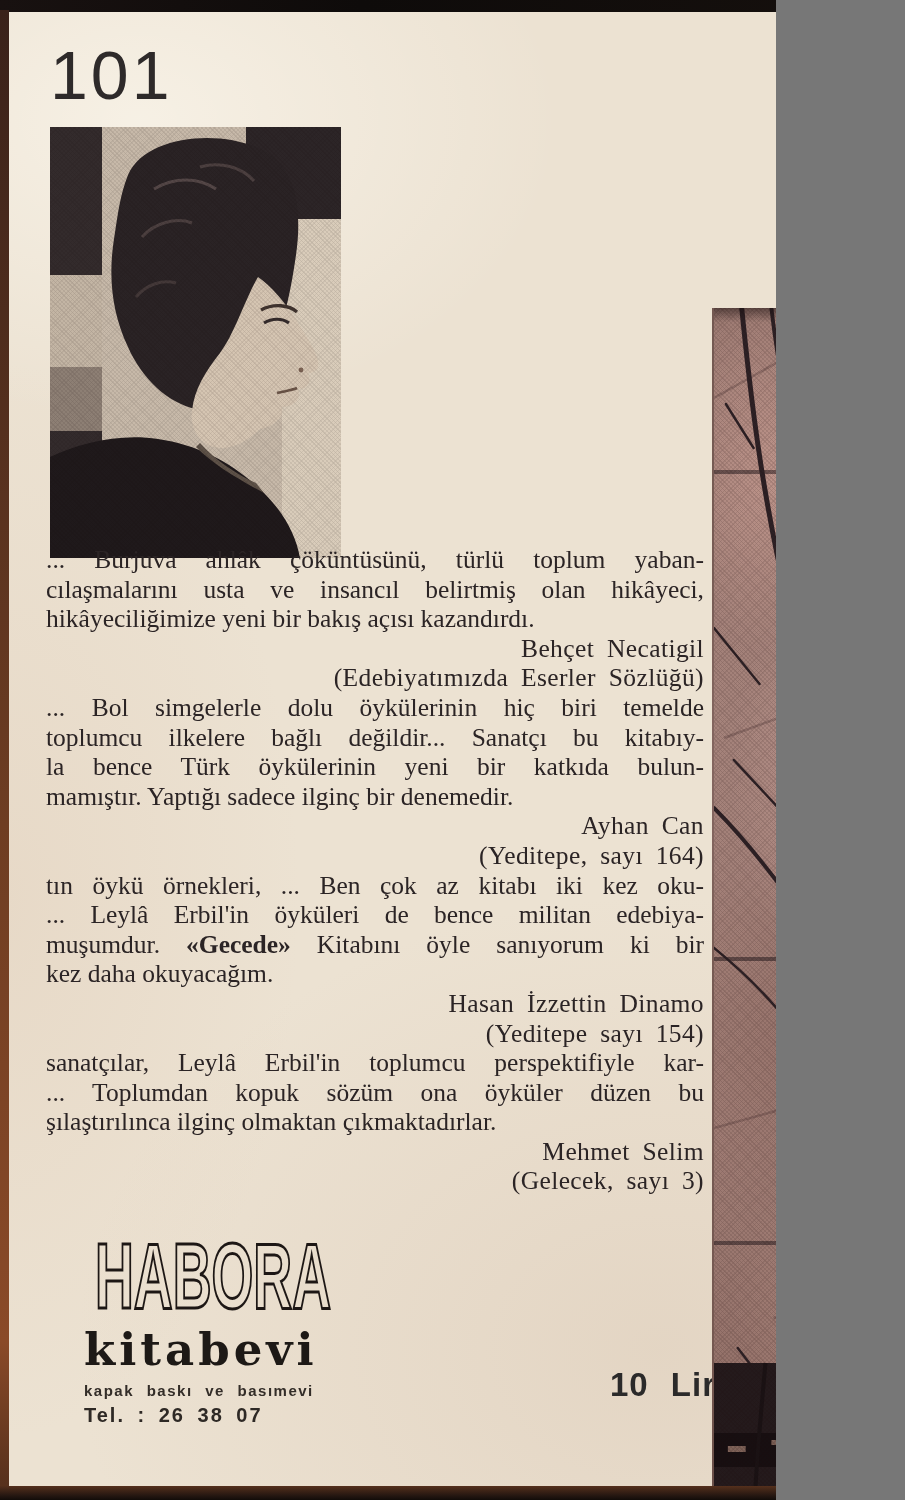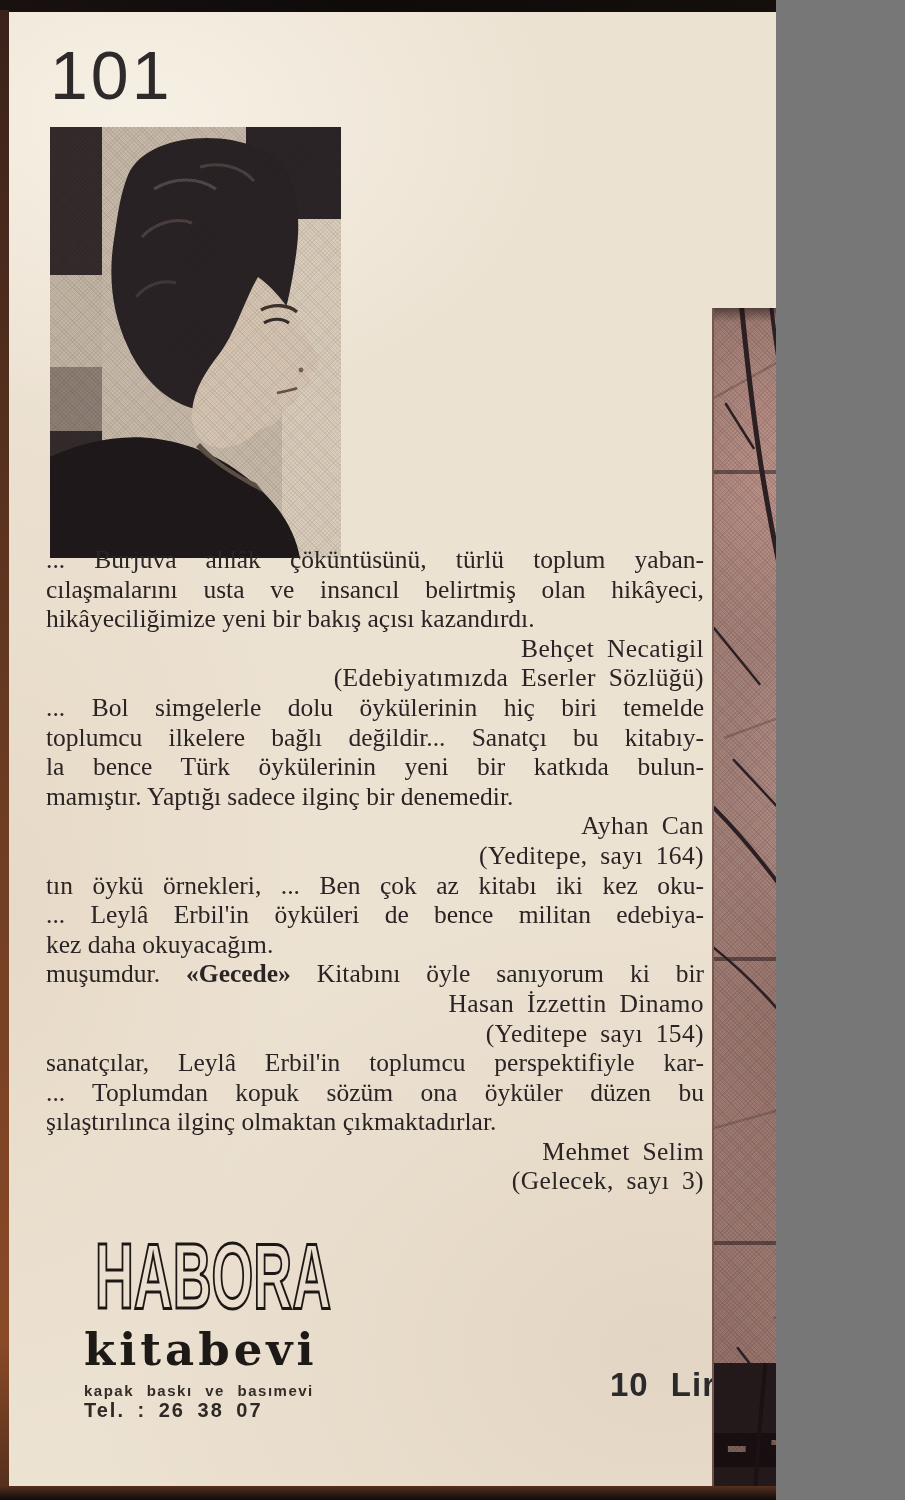--- a/index.html
+++ b/index.html
@@ -30,21 +30,21 @@
   .attr{font-weight:normal;text-align:right;letter-spacing:.4px;word-spacing:6px;}
   .b{font-weight:bold;}
   
   .publisher{position:absolute;left:84px;top:1228px;width:258px;text-align:left;}
   .logo-svg{display:block;margin:0 auto;}
   .pub-name{font-family:"DejaVu Serif",serif;font-weight:bold;font-size:45px;line-height:48px;
     letter-spacing:4px;color:#1d1916;margin-top:2px;}
   .pub-tagline{font-family:"Liberation Sans",sans-serif;font-weight:bold;font-size:15px;
     letter-spacing:1.5px;word-spacing:7px;color:#332d28;margin-top:8px;}
   .pub-phone{font-family:"Liberation Sans",sans-serif;font-weight:bold;font-size:20px;
-    letter-spacing:2px;word-spacing:5px;color:#2e2925;}
+    letter-spacing:2px;word-spacing:5px;color:#2e2925;margin-top:5px;}
   
   .price{position:absolute;left:610px;top:1366px;font-family:"Liberation Sans",sans-serif;
     font-weight:bold;font-size:33px;letter-spacing:1px;word-spacing:12px;color:#2b2a2a;}
   
   .strip{position:absolute;left:712px;top:308px;width:193px;height:1178px;
     border-left:2px solid rgba(40,25,20,.35);box-sizing:border-box;
     background:
       radial-gradient(ellipse 160px 260px at 30% 14%, rgba(196,153,143,.8), rgba(196,153,143,0) 70%),
       radial-gradient(ellipse 180px 300px at 75% 40%, rgba(200,158,152,.7), rgba(200,158,152,0) 70%),
       radial-gradient(ellipse 200px 260px at 45% 62%, rgba(148,112,104,.75), rgba(148,112,104,0) 72%),
@@ -105,22 +105,22 @@
       <div class="qline">toplumcu ilkelere bağlı değildir... Sanatçı bu kitabıy-</div>
       <div class="qline">la bence Türk öykülerinin yeni bir katkıda bulun-</div>
       <div class="qline last">mamıştır. Yaptığı sadece ilginç bir denemedir.</div>
       <div class="attr">Ayhan Can</div>
       <div class="attr">(Yeditepe, sayı 164)</div>
     </div>
 
     <div>
       <div class="qline">tın öykü örnekleri, ... Ben çok az kitabı iki kez oku-</div>
       <div class="qline">... Leylâ Erbil'in öyküleri de bence militan edebiya-</div>
+      <div class="qline"><span>muşumdur.</span> <span class="b">«Gecede»</span> <span>Kitabını öyle sanıyorum ki bir</span></div>
       <div class="qline last">kez daha okuyacağım.</div>
-      <div class="qline"><span>muşumdur.</span> <span class="b">«Gecede»</span> <span>Kitabını öyle sanıyorum ki bir</span></div>
       <div class="attr">Hasan İzzettin Dinamo</div>
       <div class="attr">(Yeditepe sayı 154)</div>
     </div>
 
     <div>
       <div class="qline">sanatçılar, Leylâ Erbil'in toplumcu perspektifiyle kar-</div>
       <div class="qline">... Toplumdan kopuk sözüm ona öyküler düzen bu</div>
       <div class="qline last">şılaştırılınca ilginç olmaktan çıkmaktadırlar.</div>
       <div class="attr">Mehmet Selim</div>
       <div class="attr">(Gelecek, sayı 3)</div>

